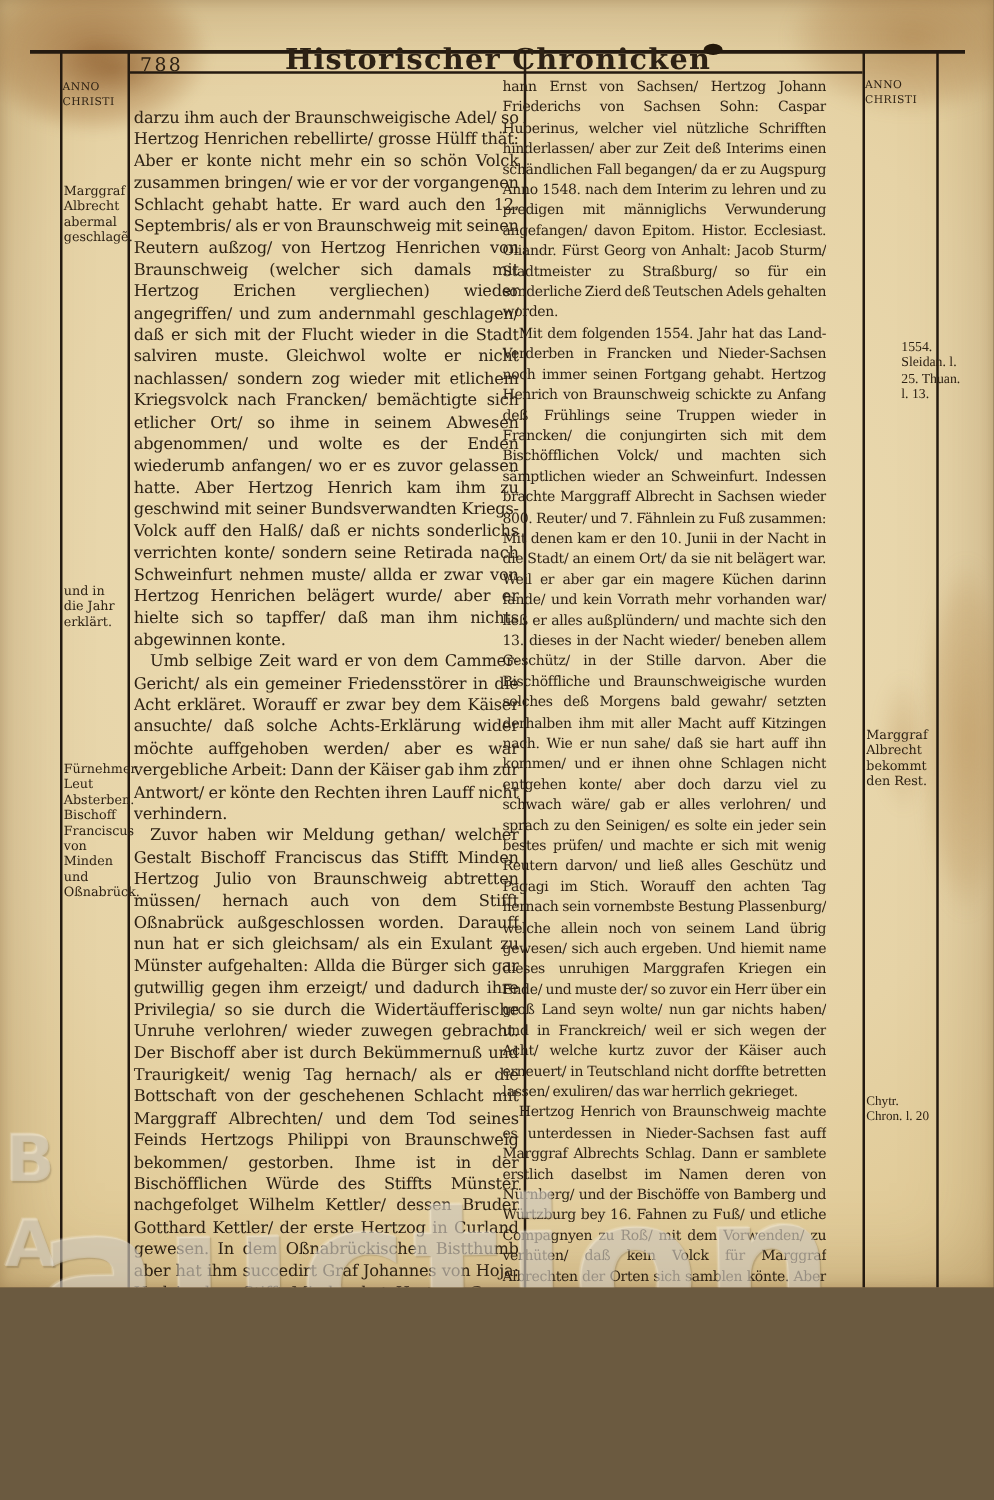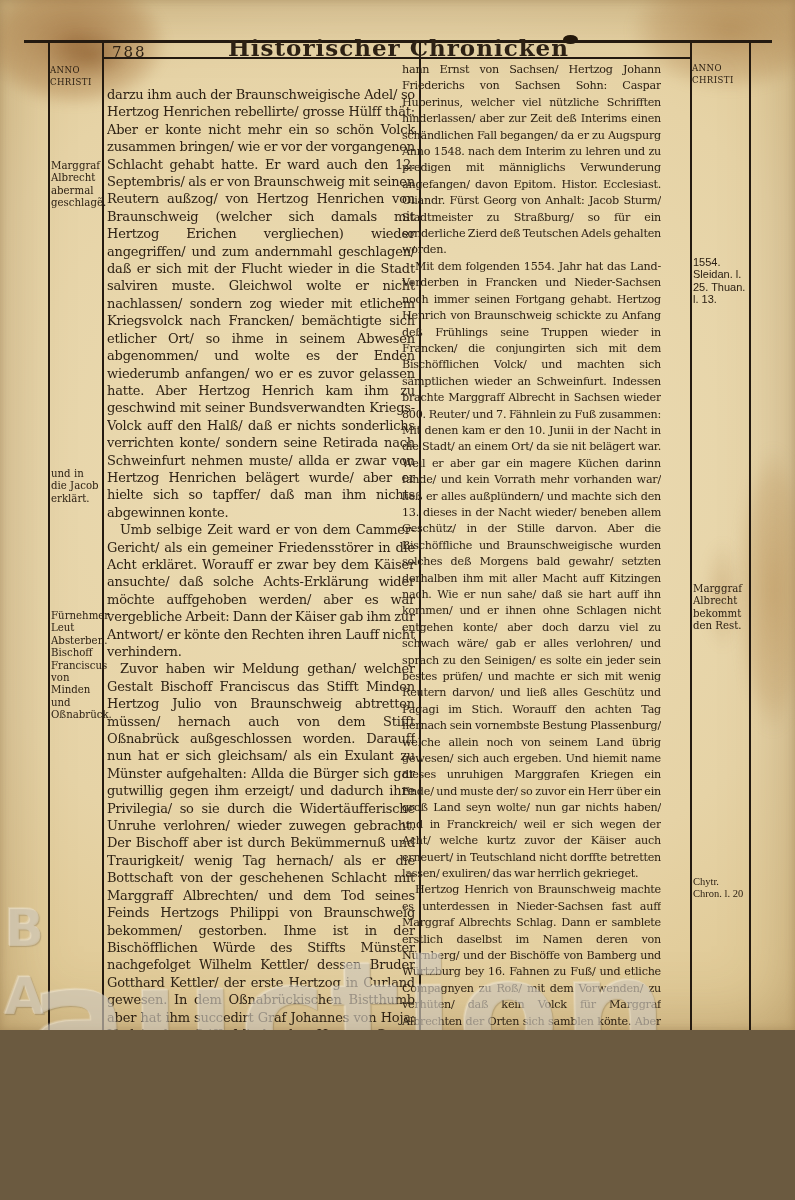--- a/index.html
+++ b/index.html
@@ -33,22 +33,22 @@
   
   .page-number{position:absolute;left:112px;top:43px;font-size:15px;letter-spacing:2px;}
   .page-title{position:absolute;left:107px;top:34px;width:583px;text-align:center;font-size:23px;font-weight:bold;letter-spacing:1px;}
   
   .anno{position:absolute;width:52px;text-align:left;font-size:8.6px;letter-spacing:.4px;line-height:12px;text-transform:uppercase;}
   .anno-left{left:50px;top:64px;}
   .anno-right{left:692px;top:62px;}
   .mnote{position:absolute;font-size:10.2px;line-height:12.4px;}
   .mnote-l{left:51px;width:50px;}
   .mnote-r{left:693px;width:54px;}
-  .ln1{top:160px;} .ln2{top:468px;} .ln3{top:610px;}
-  .rn1{top:256px;font-family:Liberation Sans, sans-serif;font-size:11px;}
+  .ln1{top:148px;} .ln2{top:468px;} .ln3{top:610px;}
+  .rn1{top:272px;font-family:Liberation Serif, serif;font-size:11px;padding-left:28px;}
   .rn2{top:583px;} .rn3{top:876px;font-family:"Liberation Serif", serif;font-size:10.5px;}
   .rn4{top:968px;}
   
   .col{position:absolute;top:62px;height:1076px;overflow:hidden;text-align:justify;}
   .col-left{left:107px;width:308px;font-size:13px;line-height:17.4px;letter-spacing:-.2px;word-spacing:-.6px;margin-top:24px;}
   .col-right{left:402px;width:259px;font-size:11.2px;line-height:16.4px;letter-spacing:-.25px;word-spacing:-.8px;}
   .col p{margin:0;}
   .col p.indent{text-indent:13px;}
   .catchword{position:absolute;left:426px;top:1144px;width:259px;text-align:left;font-size:12px;font-weight:bold;}
   
@@ -80,21 +80,21 @@
   <div class="vrule v4"></div>
   <div class="vrule v5"></div>
   <div class="hrule rule-text-bottom"></div>
   <div class="hrule rule-bottom"></div>
 
   <div class="page-number">788</div>
   <div class="page-title">Historischer Chronicken</div>
 
   <div class="anno anno-left">Anno Christi</div>
   <div class="mnote mnote-l ln1">Marggraf Albrecht abermal geschlagẽ.</div>
-  <div class="mnote mnote-l ln2">und in die Jacob erklärt.</div>
+  <div class="mnote mnote-l ln2">und in die Jahr erklärt.</div>
   <div class="mnote mnote-l ln3">Fürnehmer Leut Absterben. Bischoff Franciscus von Minden und Oßnabrück.</div>
 
   <div class="anno anno-right">Anno Christi</div>
   <div class="mnote mnote-r rn1">1554. Sleidan. l. 25. Thuan. l. 13.</div>
   <div class="mnote mnote-r rn2">Marggraf Albrecht bekommt den Rest.</div>
   <div class="mnote mnote-r rn3">Chytr. Chron. l. 20</div>
 
   <div class="col col-left">
     <p>darzu ihm auch der Braunschweigische Adel/ so Hertzog Henrichen rebellirte/ grosse Hülff thät: Aber er konte nicht mehr ein so schön Volck zusammen bringen/ wie er vor der vorgangenen Schlacht gehabt hatte. Er ward auch den 12. Septembris/ als er von Braunschweig mit seinen Reutern außzog/ von Hertzog Henrichen von Braunschweig (welcher sich damals mit Hertzog Erichen vergliechen) wieder angegriffen/ und zum andernmahl geschlagen/ daß er sich mit der Flucht wieder in die Stadt salviren muste. Gleichwol wolte er nicht nachlassen/ sondern zog wieder mit etlichem Kriegsvolck nach Francken/ bemächtigte sich etlicher Ort/ so ihme in seinem Abwesen abgenommen/ und wolte es der Enden wiederumb anfangen/ wo er es zuvor gelassen hatte. Aber Hertzog Henrich kam ihm zu geschwind mit seiner Bundsverwandten Kriegs-Volck auff den Halß/ daß er nichts sonderlichs verrichten konte/ sondern seine Retirada nach Schweinfurt nehmen muste/ allda er zwar von Hertzog Henrichen belägert wurde/ aber er hielte sich so tapffer/ daß man ihm nichts abgewinnen konte.</p>
     <p class="indent">Umb selbige Zeit ward er von dem Cammer-Gericht/ als ein gemeiner Friedensstörer in die Acht erkläret. Worauff er zwar bey dem Käiser ansuchte/ daß solche Achts-Erklärung wider möchte auffgehoben werden/ aber es war vergebliche Arbeit: Dann der Käiser gab ihm zur Antwort/ er könte den Rechten ihren Lauff nicht verhindern.</p>

